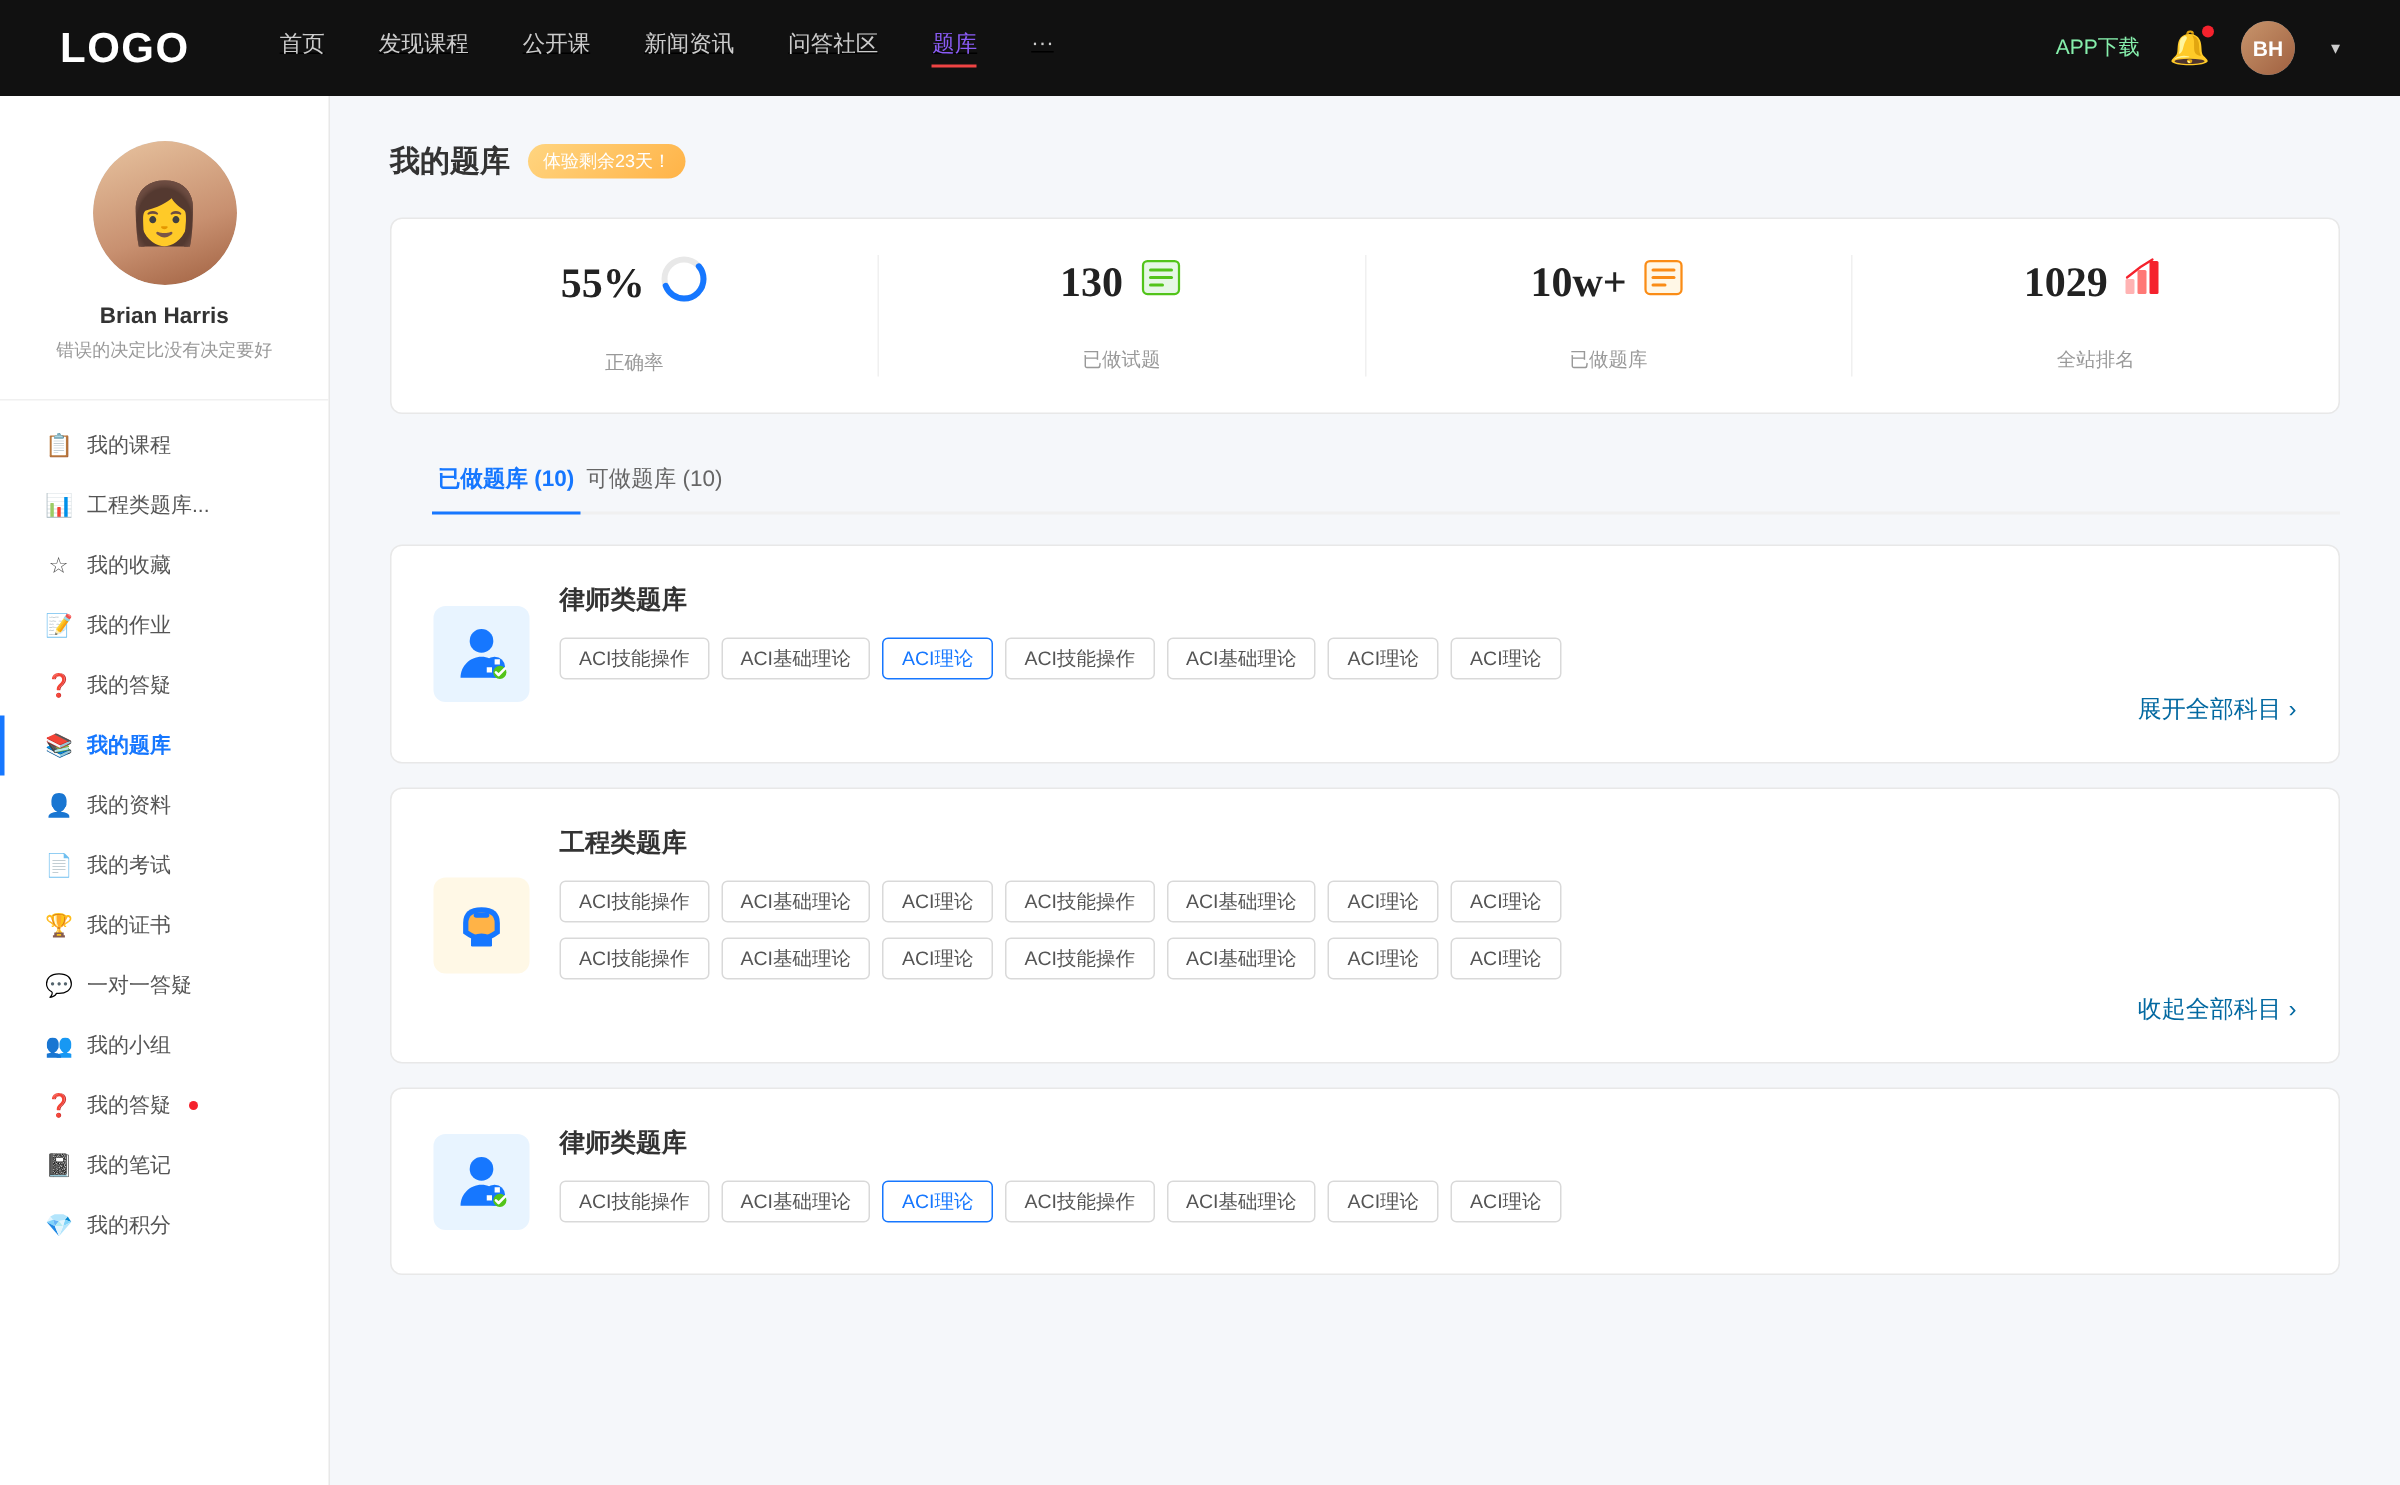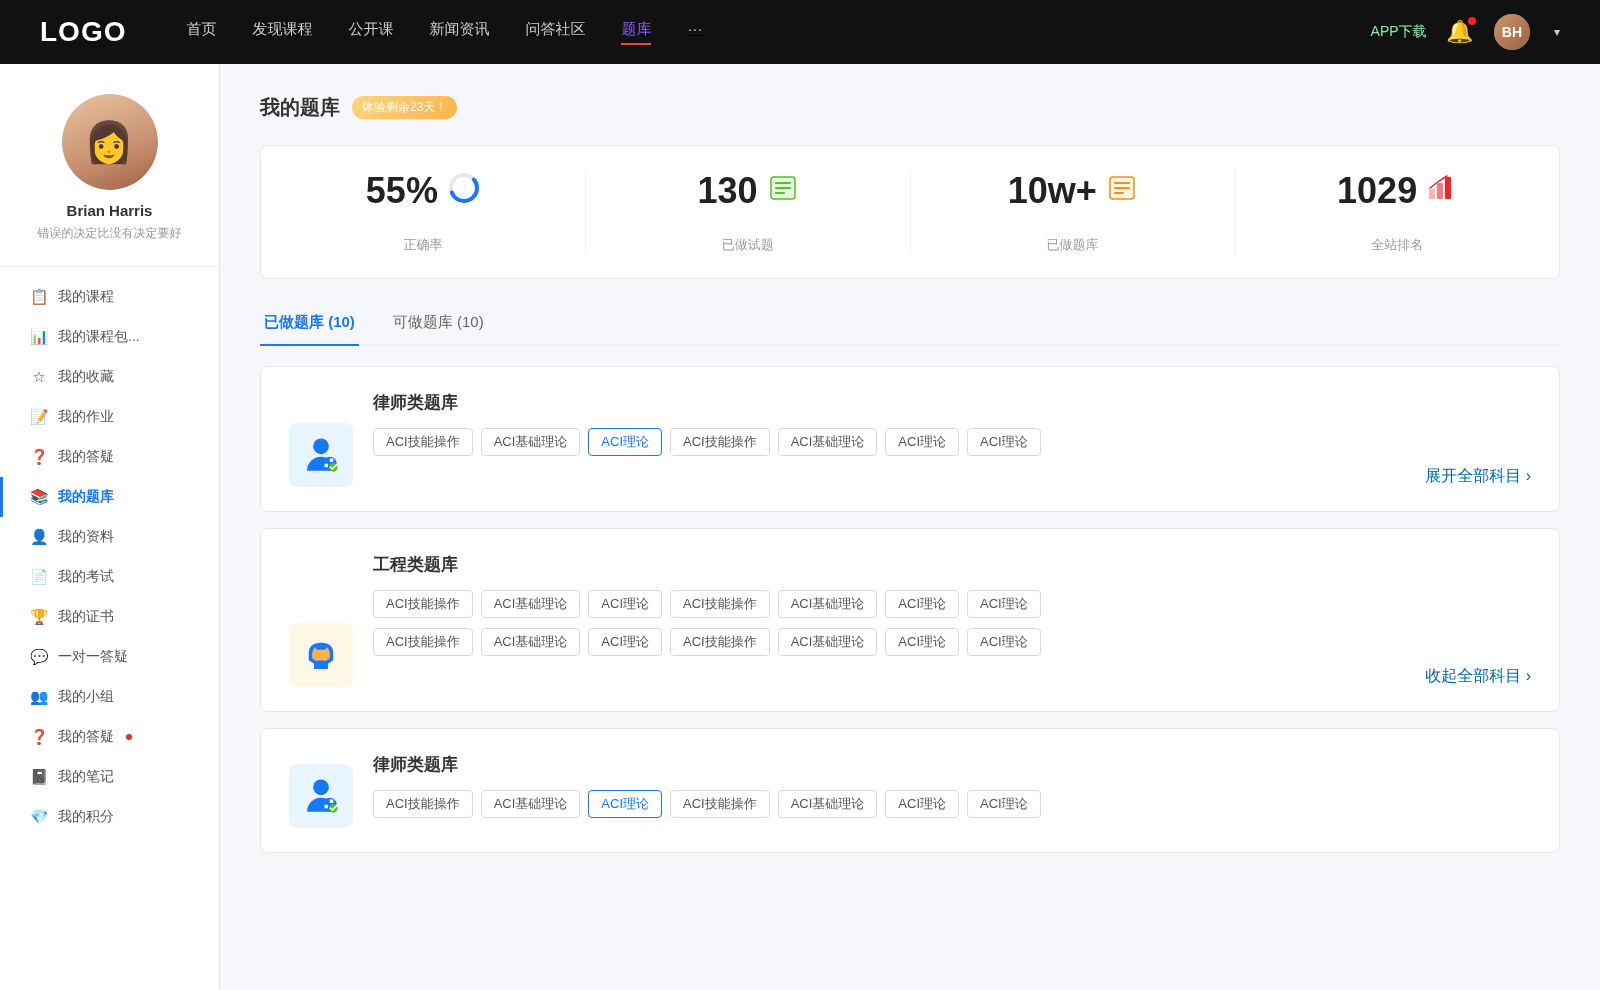--- a/index.html
+++ b/index.html
@@ -84,49 +84,49 @@
       background: #fff;
       border-radius: 8px;
       display: flex;
       padding: 24px 0;
       margin-bottom: 24px;
       border: 1px solid #e8e8e8;
     }
     .stat-item { flex: 1; text-align: center; border-right: 1px solid #f0f0f0; padding: 0 20px; }
     .stat-item:last-child { border-right: none; }
     .stat-value-row { display: flex; align-items: center; justify-content: center; gap: 10px; }
-    .stat-value { font-size: 36px; font-weight: 700; color: #222; }
+    .stat-value { font-size: 28px; font-weight: 700; color: #222; font-family: Liberation Serif, serif; }
     .stat-icon { font-size: 28px; }
     .stat-label { font-size: 13px; color: #999; margin-top: 24px; }
     .stat-icon-blue { color: #1677ff; }
     .stat-icon-green { color: #52c41a; }
     .stat-icon-orange { color: #fa8c16; }
     .stat-icon-red { color: #f5222d; }
 
     
-    .tabs { display: flex; gap: 30px; margin-bottom: 20px; border-bottom: 2px solid #f0f0f0; }
+    .tabs { display: flex; margin-bottom: 20px; border-bottom: 2px solid #f0f0f0; margin-left: 28px; }
     .tab { padding: 10px 4px 12px; font-size: 15px; cursor: pointer; color: #666; position: relative; }
     .tab.active { color: #1677ff; font-weight: 600; }
     .tab.active::after {
       content: '';
       position: absolute;
       bottom: -2px; left: 0; right: 0;
       height: 2px;
       background: #1677ff;
     }
 
     
     .bank-card {
       background: #fff;
       border-radius: 8px;
       margin-bottom: 16px;
       padding: 24px 28px;
       border: 1px solid #e8e8e8;
     }
-    .bank-card-inner { display: flex; align-items: flex-end; gap: 20px; }
+    .bank-card-inner { display: flex; align-items: center; gap: 20px; }
     .bank-icon-wrap {
       width: 64px; height: 64px;
       background: #e8f4ff;
       border-radius: 8px;
       display: flex; align-items: center; justify-content: center;
       flex-shrink: 0;
     }
     .bank-icon-svg { width: 42px; height: 42px; }
     .bank-content { flex: 1; }
     .bank-title { font-size: 17px; font-weight: 700; color: #333; margin-bottom: 14px; }
@@ -185,21 +185,21 @@
       <div class="user-name">Brian Harris</div>
       <div class="user-motto">错误的决定比没有决定要好</div>
     </div>
     <div class="sidebar-menu">
       <div class="menu-item">
         <span class="menu-icon">📋</span>
         <span>我的课程</span>
       </div>
       <div class="menu-item">
         <span class="menu-icon">📊</span>
-        <span>我的课程包...</span>
+        <span>工程类题库...</span>
       </div>
       <div class="menu-item">
         <span class="menu-icon">☆</span>
         <span>我的收藏</span>
       </div>
       <div class="menu-item">
         <span class="menu-icon">📝</span>
         <span>我的作业</span>
       </div>
       <div class="menu-item">

